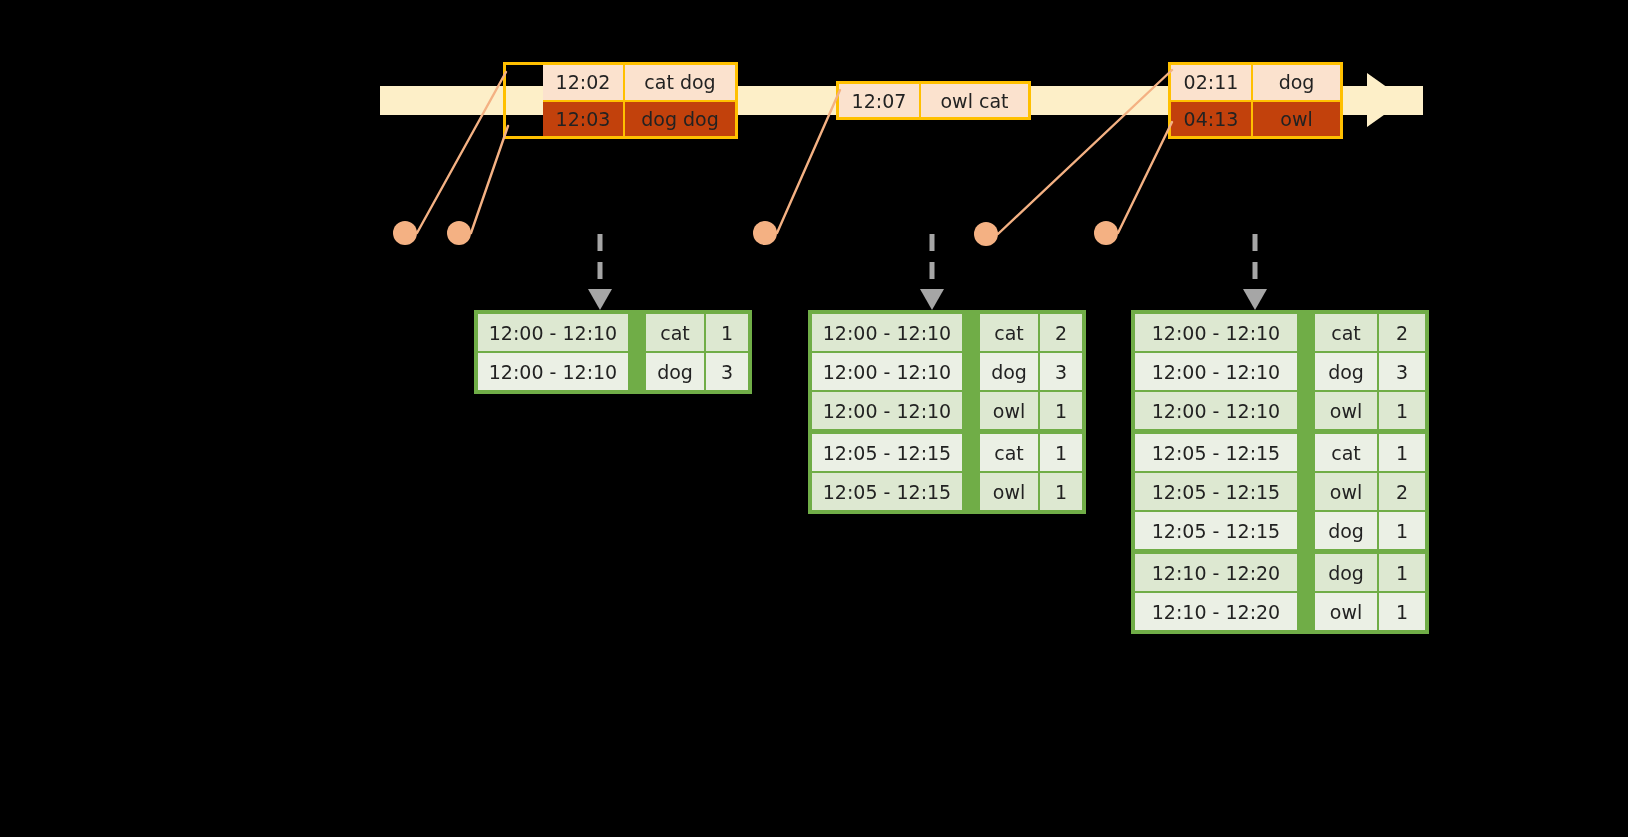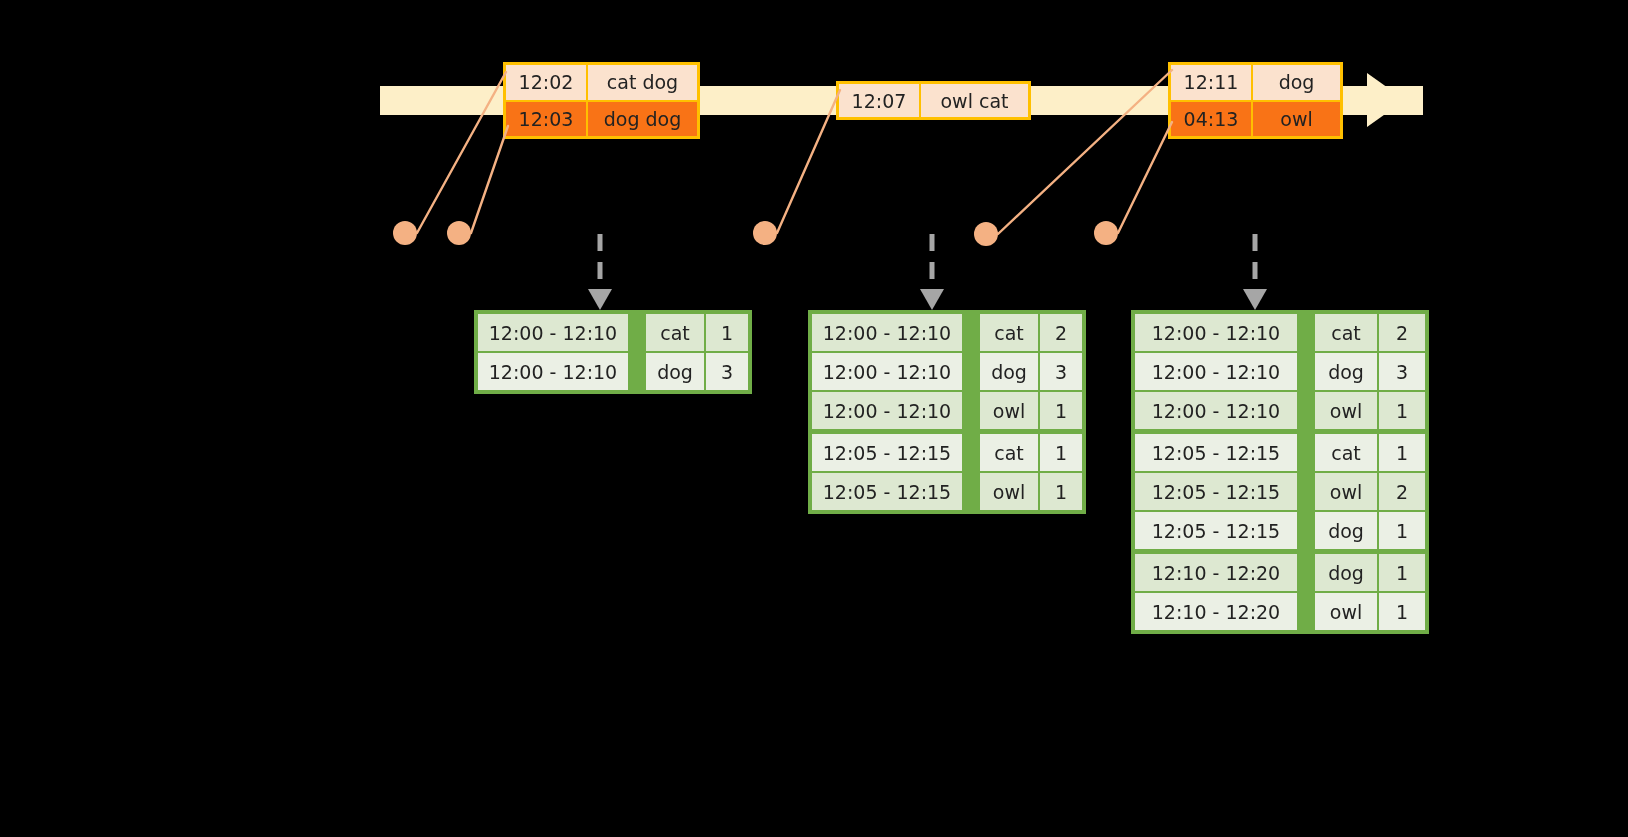--- a/index.html
+++ b/index.html
@@ -14,21 +14,21 @@
            border-top:27px solid transparent;
            border-bottom:27px solid transparent;
            border-left:38px solid #FDEFC8;}
 
   
   .ev-box{position:absolute;border:3px solid #FFC000;box-sizing:border-box;
           display:flex;flex-direction:column;}
   .ev-row{display:flex;flex:1 1 auto;box-sizing:border-box;}
   .ev-row + .ev-row{border-top:2px solid #FFC000;}
   .ev-row.r0{background:#FBE2CE;}
-  .ev-row.r1{background:#f97316;}
+  .ev-row.r1{background:#c2410c;}
   .ev-time{width:82px;box-sizing:border-box;border-right:2px solid #FFC000;
            display:flex;align-items:center;justify-content:center;
            font-size:19px;color:#222;}
   .ev-val{flex:1 1 auto;display:flex;align-items:center;justify-content:center;
           font-size:19px;color:#222;}
 
   
   .dot{position:absolute;width:24px;height:24px;border-radius:50%;background:#F4B183;}
   svg.overlay{position:absolute;left:0;top:0;width:1628px;height:837px;
               pointer-events:none;overflow:visible;}
@@ -51,41 +51,41 @@
   .t-wide .g-cnt{width:46px;}
 </style>
 </head>
 <body>
 
 <div id="stage">
 
   <div class="tl-bar" style="left:380px;top:86px;width:1043px;height:29px;"></div>
   <div class="tl-head" style="left:1367px;top:73px;"></div>
 
-  <div class="ev-box" style="left:503px;top:62px;width:197px;height:77px;">
+  <div class="ev-box" style="left:503px;top:62px;width:235px;height:77px;padding-left:37px;">
     <div class="ev-row r0">
       <div class="ev-time">12:02</div>
       <div class="ev-val">cat dog</div>
     </div>
     <div class="ev-row r1">
       <div class="ev-time">12:03</div>
       <div class="ev-val">dog dog</div>
     </div>
   </div>
 
   <div class="ev-box" style="left:836px;top:81px;width:195px;height:39px;">
     <div class="ev-row r0">
       <div class="ev-time">12:07</div>
       <div class="ev-val">owl cat</div>
     </div>
   </div>
 
   <div class="ev-box" style="left:1168px;top:62px;width:175px;height:77px;">
     <div class="ev-row r0">
-      <div class="ev-time">12:11</div>
+      <div class="ev-time">02:11</div>
       <div class="ev-val">dog</div>
     </div>
     <div class="ev-row r1">
       <div class="ev-time">04:13</div>
       <div class="ev-val">owl</div>
     </div>
   </div>
 
   <svg class="overlay" viewBox="0 0 1628 837">
 

